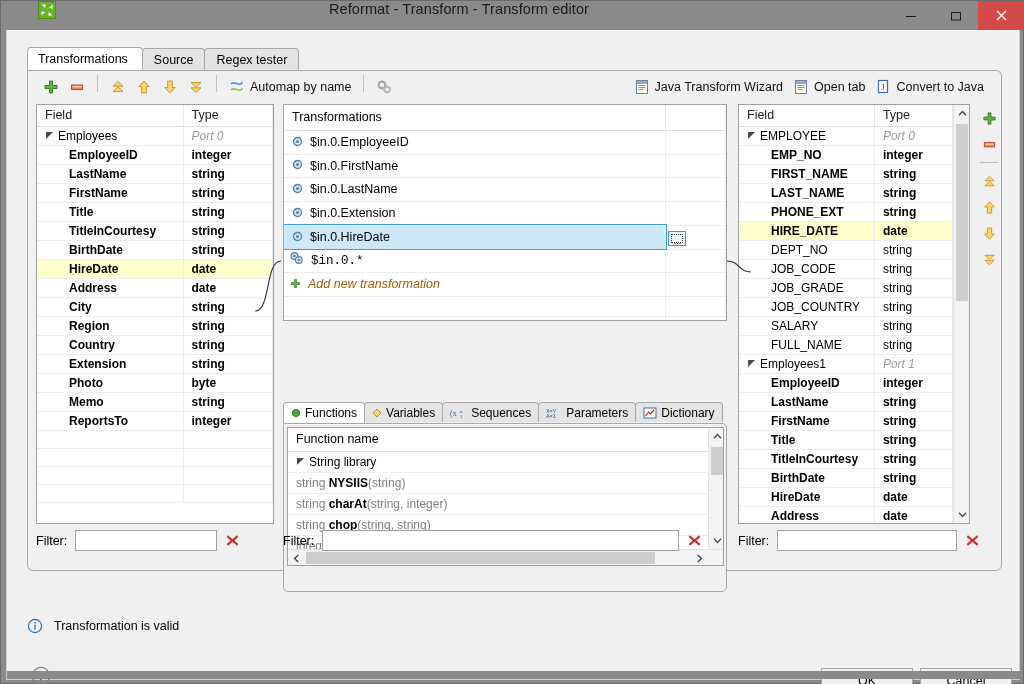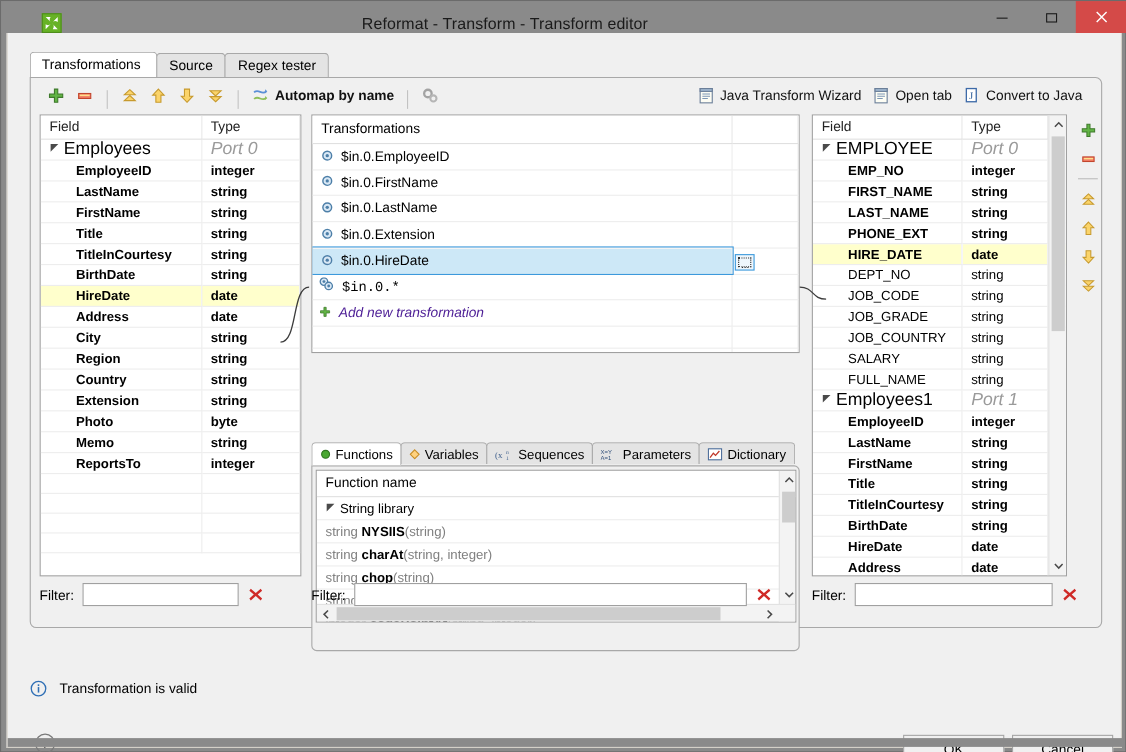--- a/index.html
+++ b/index.html
@@ -17,21 +17,21 @@
   
   .window {
     position: absolute; left: 0; top: 0;
     width: 1024px; height: 684px;
     background: #8a8a8a;
     border: 1px solid #6b6b6b;
   }
   .titlebar {
     position: absolute; left: 0; top: 0; width: 1024px; height: 29px;
     background: #8a8a8a;
-    display: flex; align-items: flex-end; padding-left: 29px;
+    display: flex; align-items: flex-start; padding-left: 29px;
   }
   .title-icon {
     width: 18px; height: 18px; margin-left: 8px;
     background: #67b226;
     border: 1px solid #4e8d1c;
     display: flex; align-items: center; justify-content: center;
     position: relative; flex: 0 0 auto;
   }
   .title-icon svg { display:block; }
   .title-text {
@@ -89,21 +89,21 @@
     background: #f0f0f0;
     border: 1px solid #a8a8a8;
     border-radius: 0 6px 6px 6px;
   }
 
   
   .toolbar {
     position: absolute; left: 0; top: 1px; width: 973px; height: 30px;
     display: flex; align-items: center;
   }
-  .tb-left { display: flex; align-items: flex-end; padding-left: 10px; font-weight: bold; }
+  .tb-left { display: flex; align-items: flex-start; padding-left: 10px; }
   .tb-right { margin-left: auto; display: flex; align-items: center; padding-right: 12px; }
   .tb-item {
     display: flex; align-items: center; gap: 5px;
     padding: 2px 5px; height: 24px;
     font-size: 12.5px; color: #111;
     white-space: nowrap;
   }
   .tb-icon { width: 16px; height: 16px; display: block; }
   .tb-sep {
     width: 1px; height: 17px; background: #c2c2c2; margin: 0 7px;
@@ -142,21 +142,21 @@
   table.grid td {
     height: 18px; line-height: 18px;
     font-size: 12px;
     padding: 0 0 0 8px;
     border-bottom: 1px solid #ededed;
     border-right: 1px solid #ededed;
     overflow: hidden; white-space: nowrap;
     color: #000;
   }
   td.c-type { padding-left: 7px; }
-  tr.grp td { font-size: 16px; }
+  tr.grp td { font-size: 12px; }
   tr.grp td.c-field { padding-left: 8px; }
   tr.grp td.c-type { color: #9a9a9a; font-style: italic; }
   td.c-field.child { padding-left: 32px; }
   tr.bold td { font-weight: bold; }
   tr.hl td { background: #ffffcc; }
   .twisty {
     display: inline-block; width: 9px; margin-right: 4px;
     position: relative; top: -1px;
     color: #4a4a4a;
   }
@@ -237,21 +237,21 @@
     height: 23px; line-height: 23px; padding-left: 8px; background: #fff;
     border-bottom: 1px solid #e0e0e0; border-right: 1px solid #e8e8e8;
   }
   table.trgrid td {
     height: 20px; line-height: 20px; font-size: 12.5px;
     border-bottom: 1px solid #ededed; border-right: 1px solid #ededed;
     padding-left: 8px; white-space: nowrap; overflow: hidden;
   }
   tr.tr-sel td.tr-main { background: #cde8f7; outline: 1px solid #3c99dc; }
   .bullet { display: inline-block; vertical-align: middle; margin-right: 7px; }
-  .addnew { font-style: italic; color: #4c1d95; }
+  .addnew { font-style: italic; color: #a16207; }
   .ellipsis-btn {
     width: 18px; height: 15px; border: 1px solid #3c99dc; background: #eef6fc;
     display: inline-flex; align-items: center; justify-content: center;
     position: relative;
   }
   .ellipsis-btn::after {
     content: ""; position: absolute; left: 2px; top: 2px; right: 2px; bottom: 2px;
     border: 1px dotted #333;
   }
   .ellipsis-dots { font-size: 9px; line-height: 1; position: relative; top: 3px; letter-spacing:0px;}
@@ -658,23 +658,20 @@
                     <tr>
                       <td class="fn-lib"><span class="twisty"><svg width="9" height="9" viewBox="0 0 9 9">
                             <path d="M1 1 L8 1 L1 8 Z" fill="#4a4a4a"></path>
                           </svg></span><span>String library</span></td>
                     </tr>
                     <tr>
                       <td class="fn-sig"><span class="sig-ret">string</span> <span class="sig-name">NYSIIS</span><span>(string)</span></td>
                     </tr>
                     <tr>
                       <td class="fn-sig"><span class="sig-ret">string</span> <span class="sig-name">charAt</span><span>(string, integer)</span></td>
-                    </tr>
-                    <tr>
-                      <td class="fn-sig"><span class="sig-ret">string</span> <span class="sig-name">chop</span><span>(string)</span></td>
                     </tr>
                     <tr>
                       <td class="fn-sig"><span class="sig-ret">string</span> <span class="sig-name">chop</span><span>(string, string)</span></td>
                     </tr>
                     <tr>
                       <td class="fn-sig"><span class="sig-ret">integer</span> <span class="sig-name">codePointAt</span><span>(string, integer)</span></td>
                     </tr>
                   </tbody>
               </table>
               <div class="vscroll" style="width:15px;">

